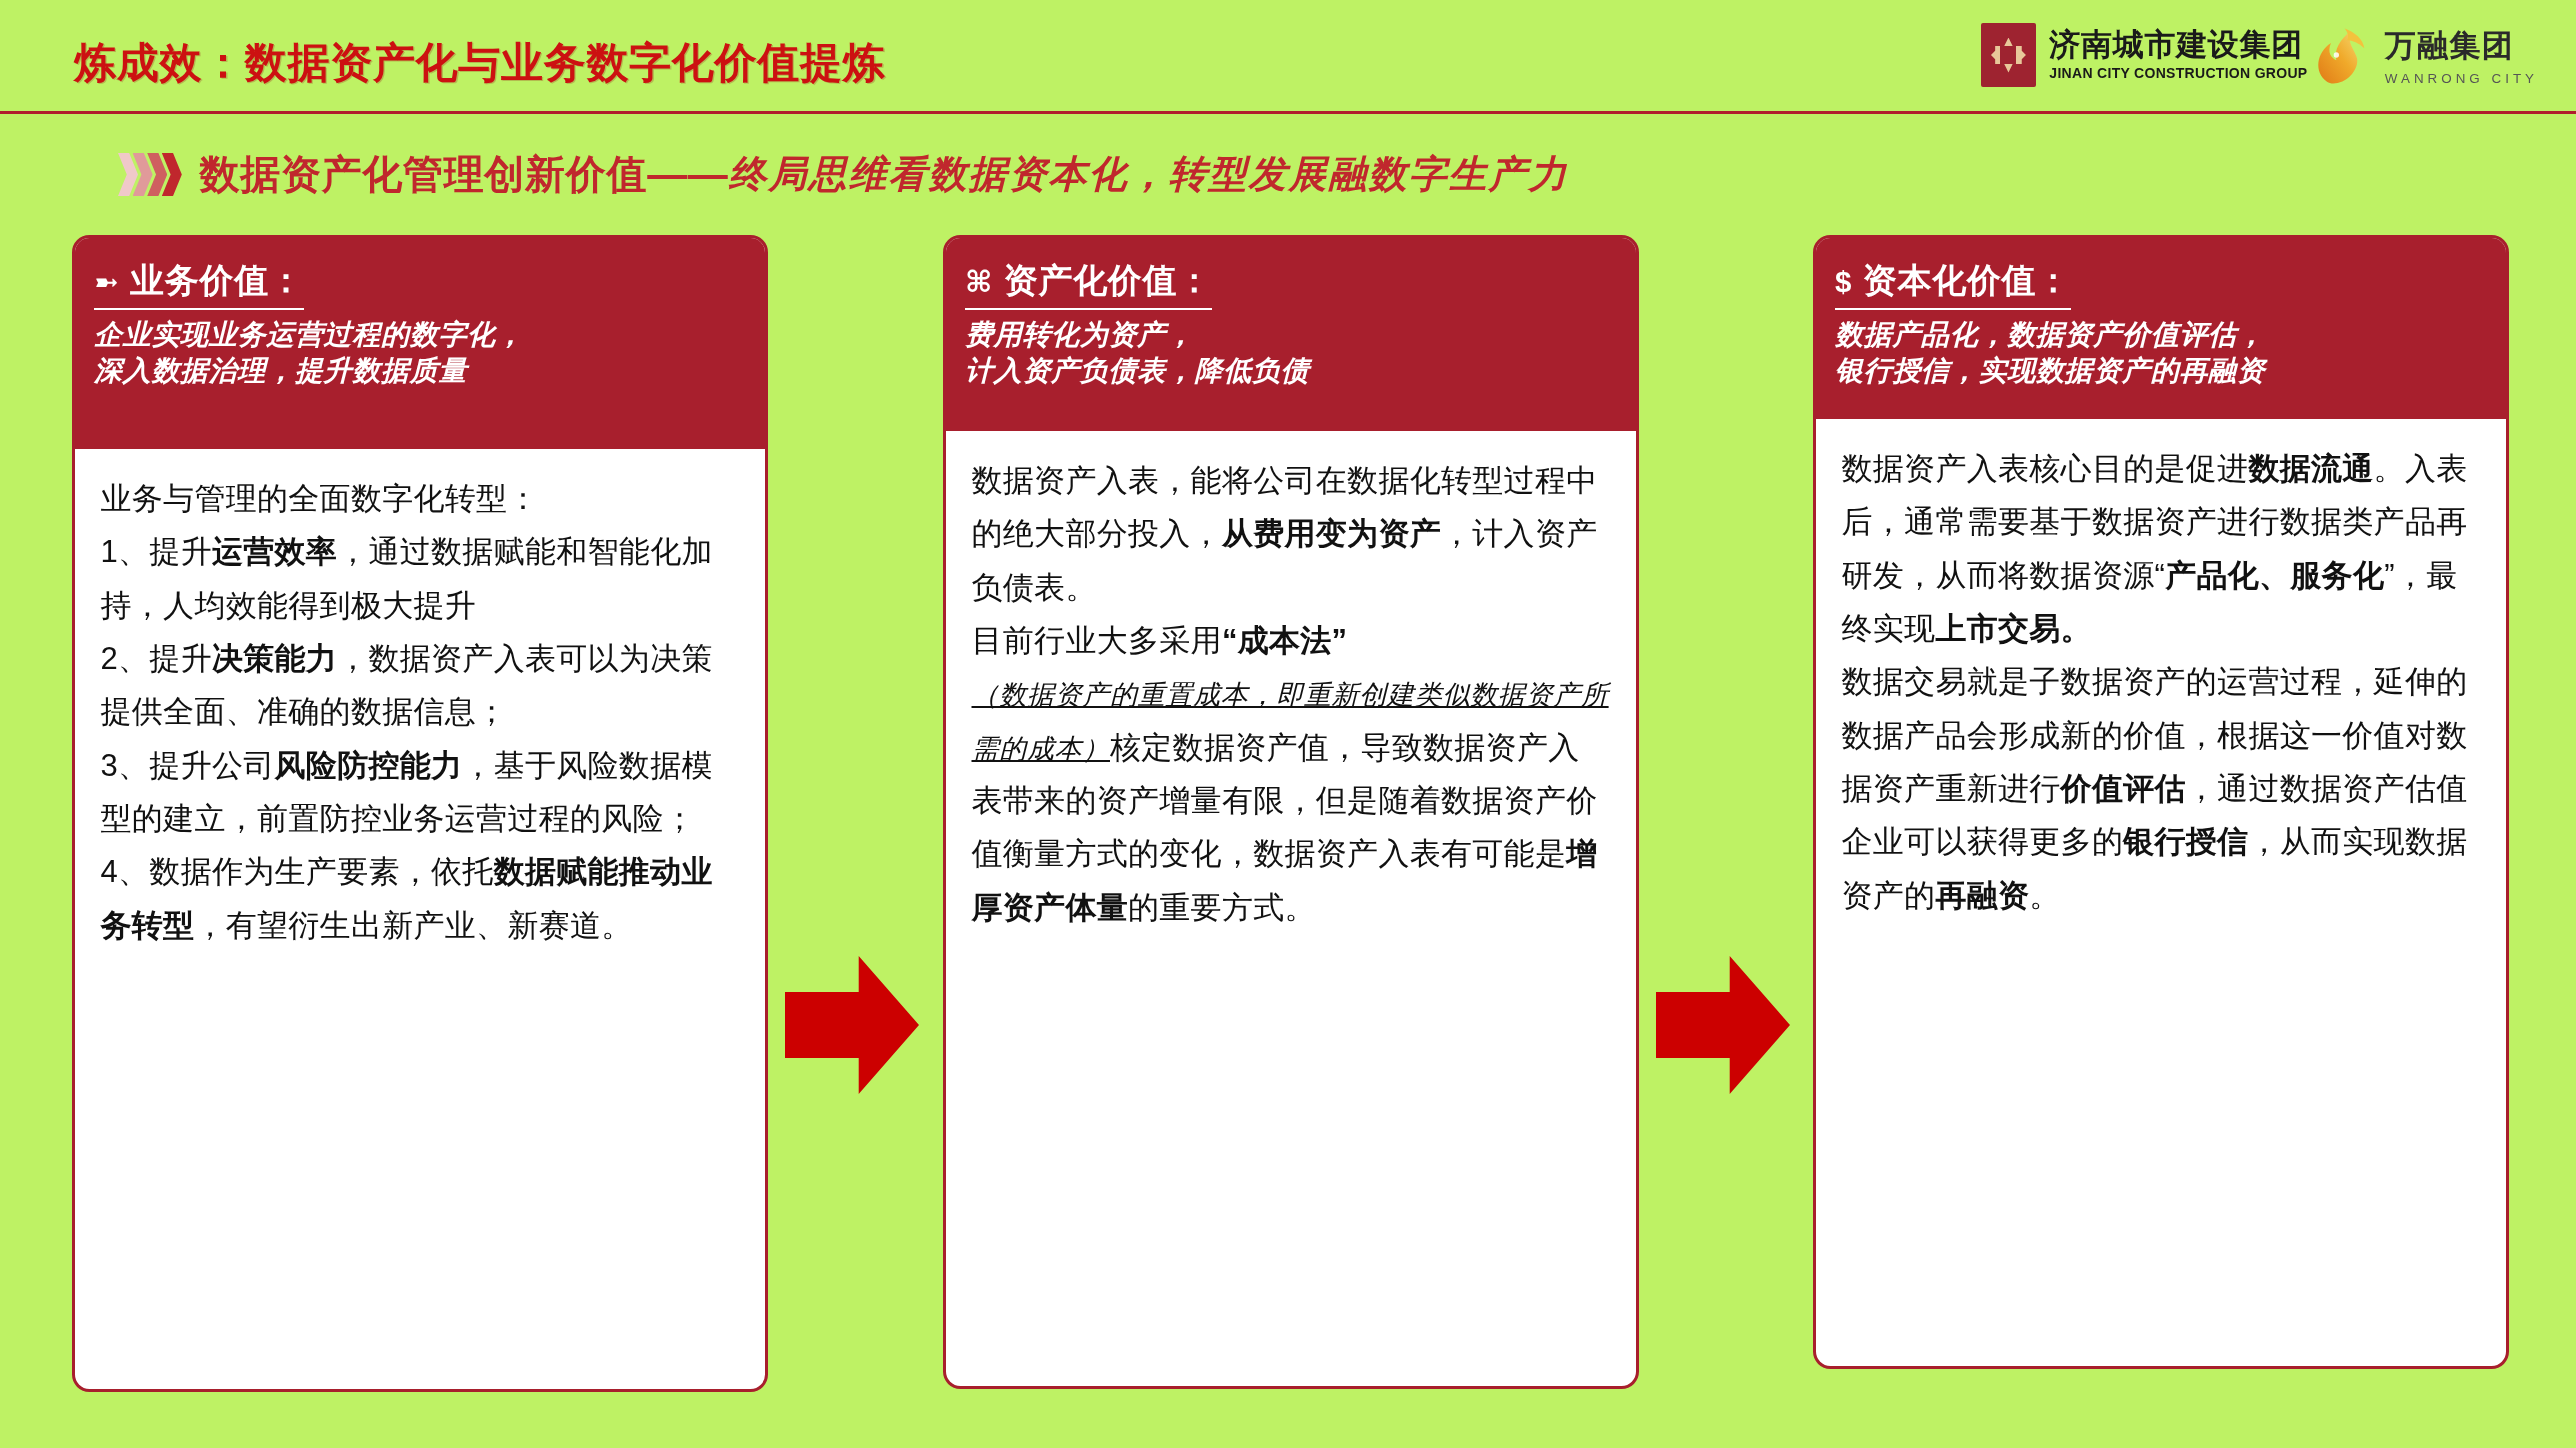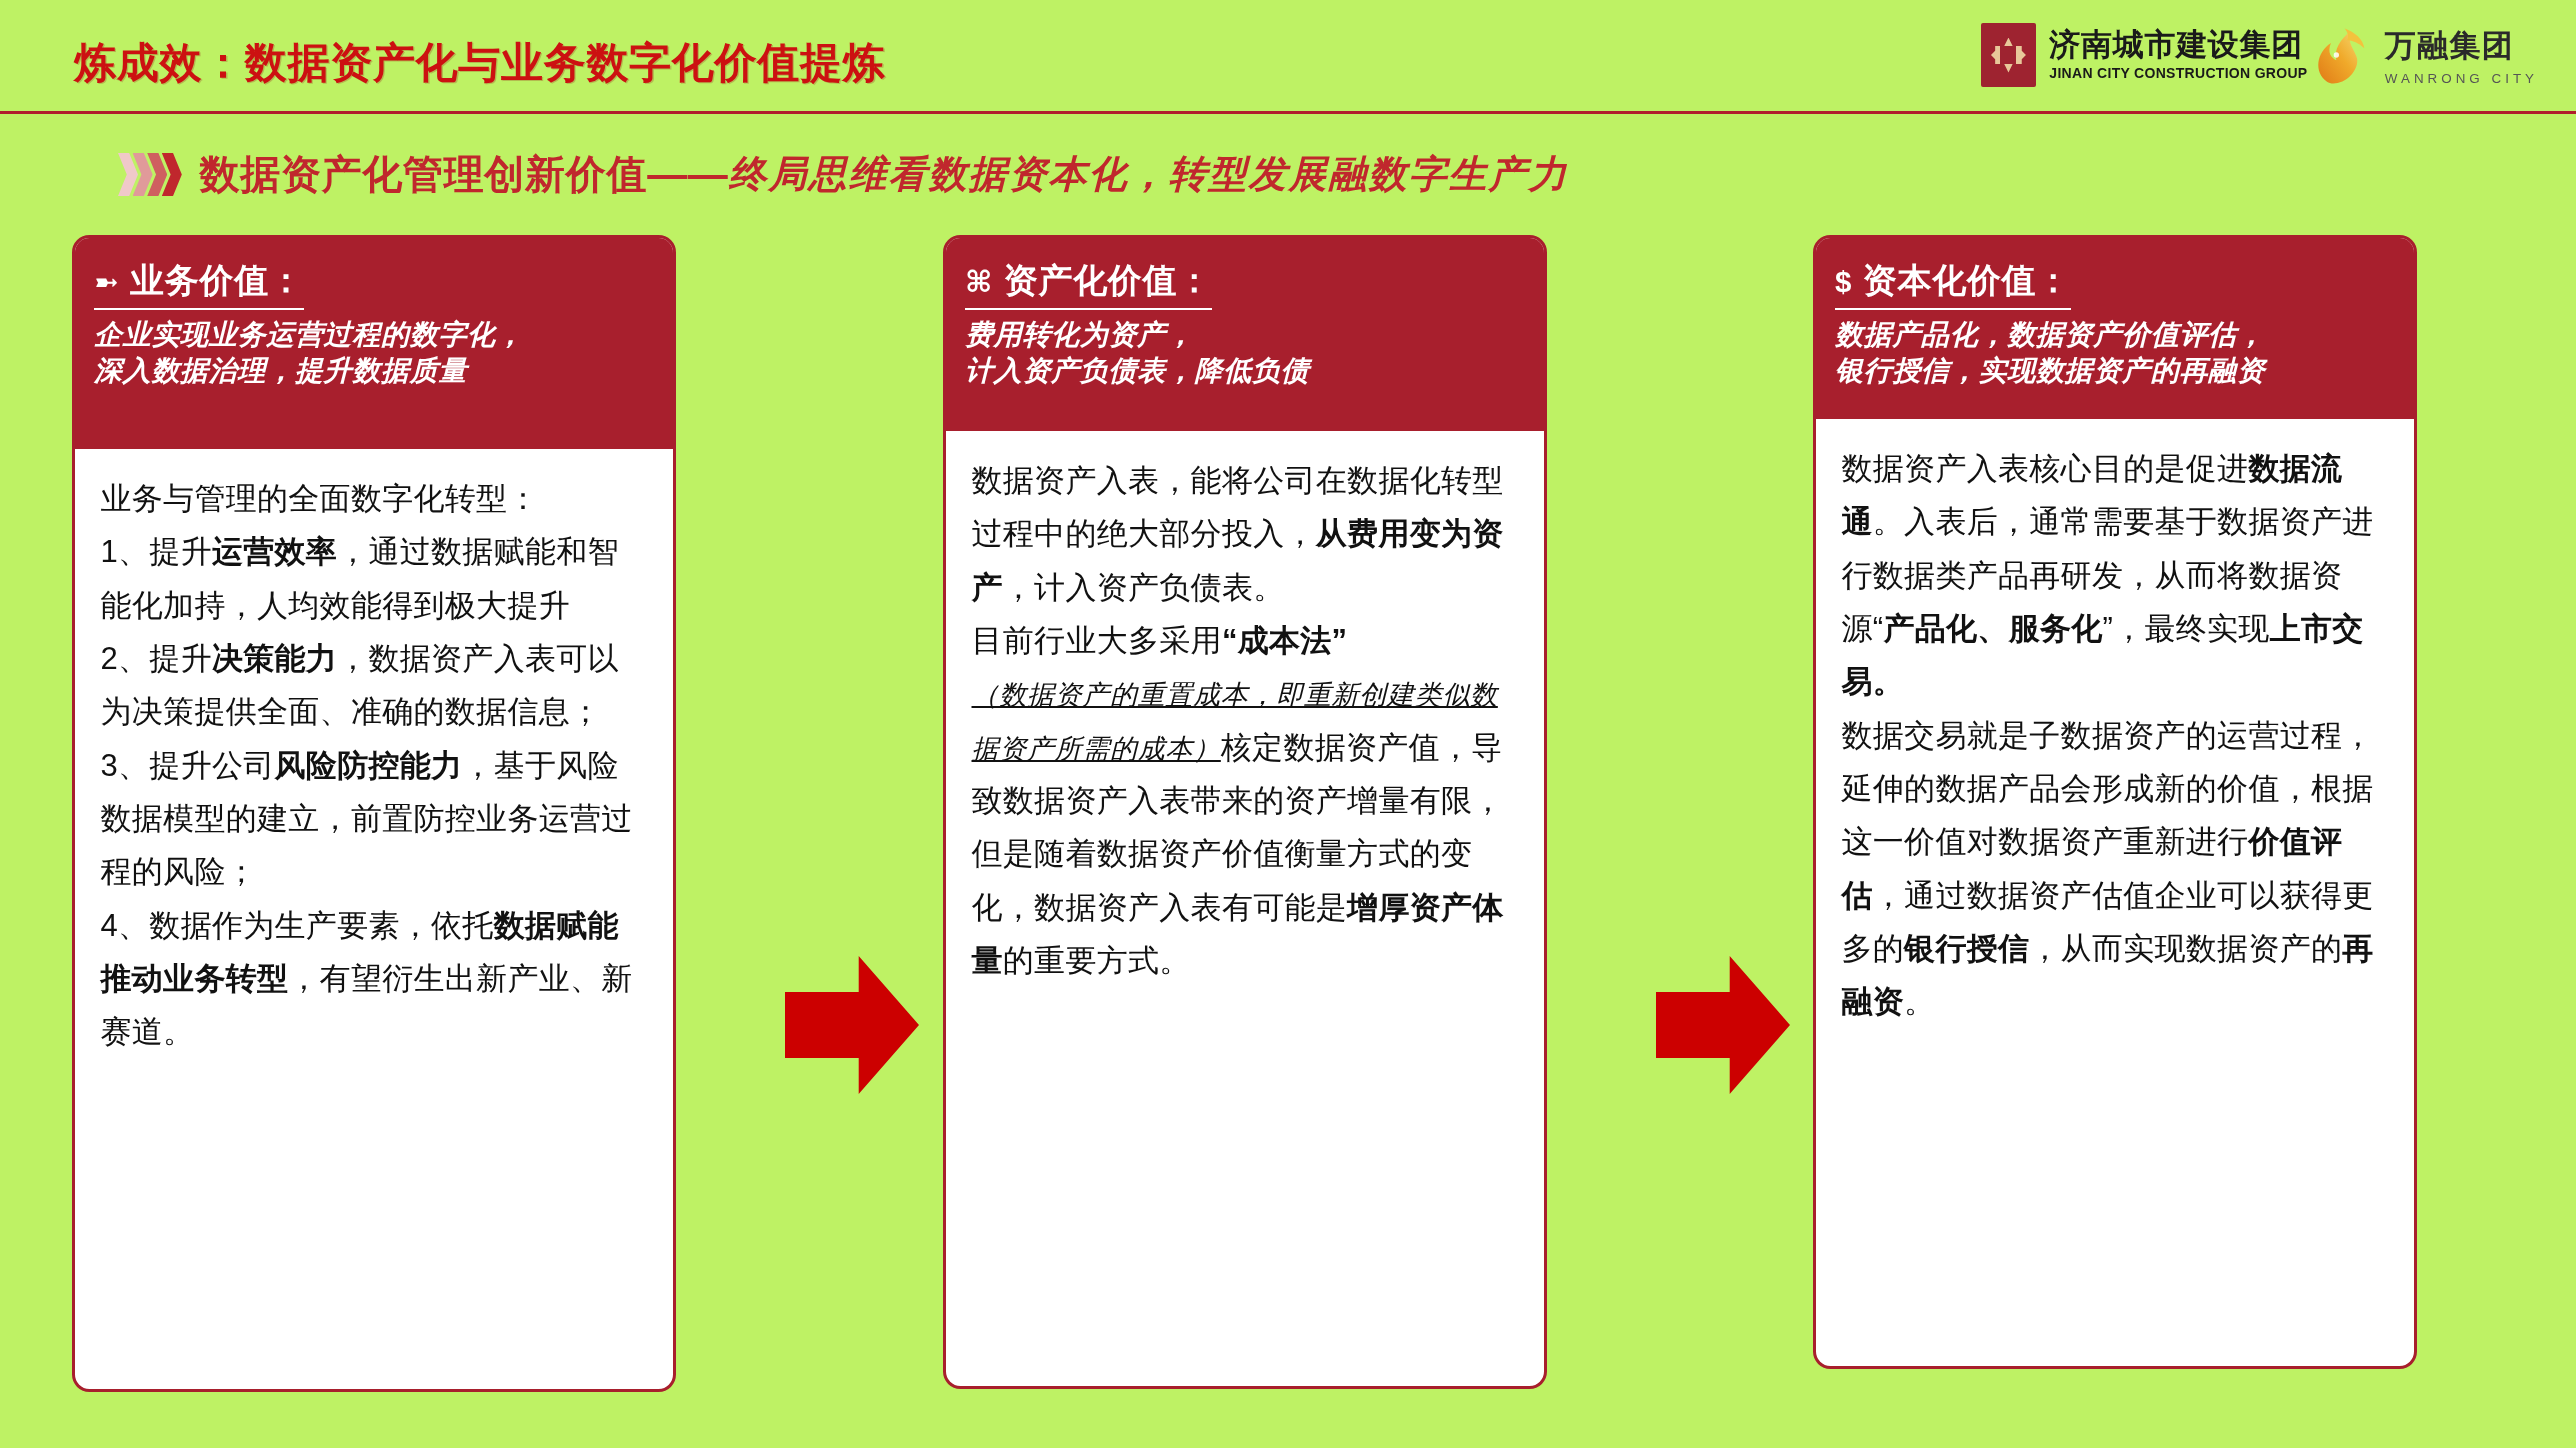--- a/index.html
+++ b/index.html
@@ -122,21 +122,21 @@
 
   
   .cards {
     position: absolute;
     left: 0; top: 235px;
     width: 2576px;
   }
   .card {
     position: absolute;
     top: 0;
-    width: 604px;
+    width: 696px;
     border: 3.4px solid #a81f2d;
     border-radius: 17.4px;
     background: #ffffff;
     overflow: hidden;
   }
   .card.c1 { left: 72px;  height: 1157px; }
   .card.c2 { left: 943px; height: 1154px; }
   .card.c3 { left: 1813px; height: 1134px; }
 
   .card-head {

